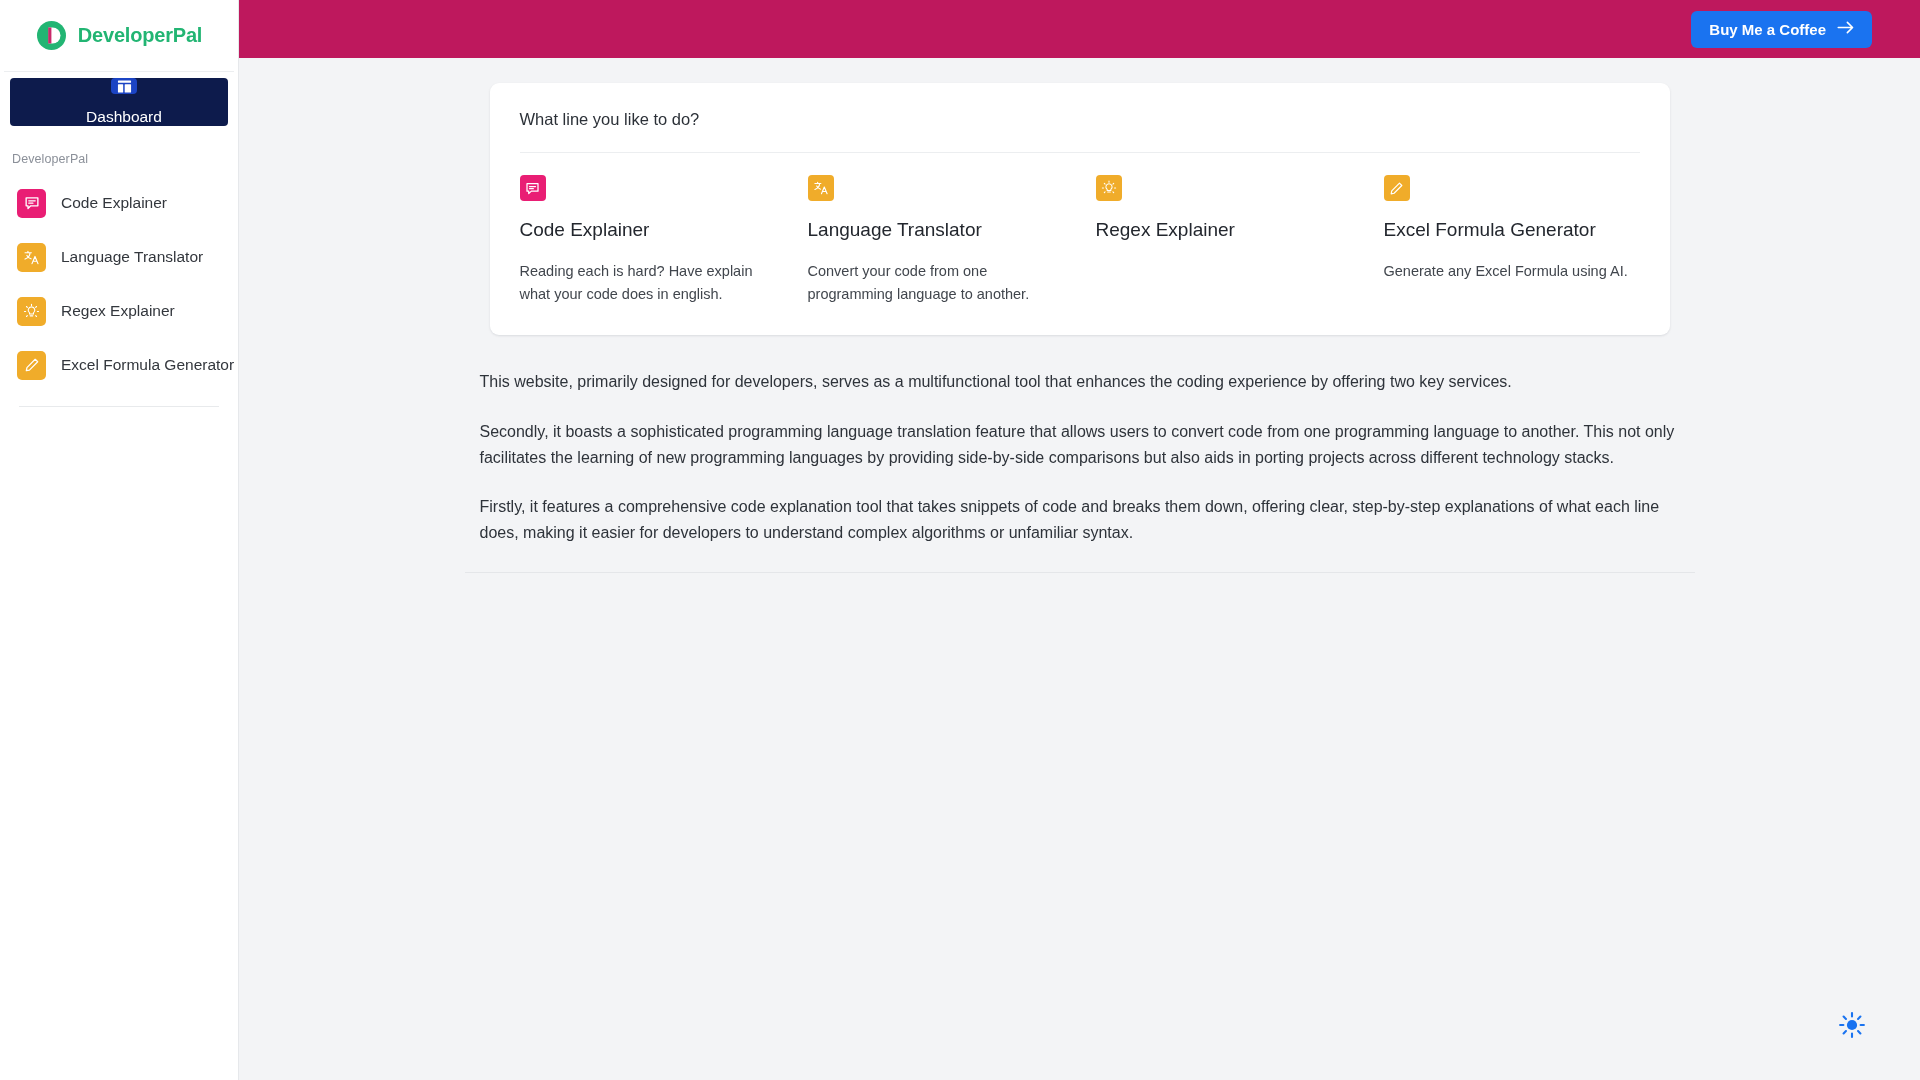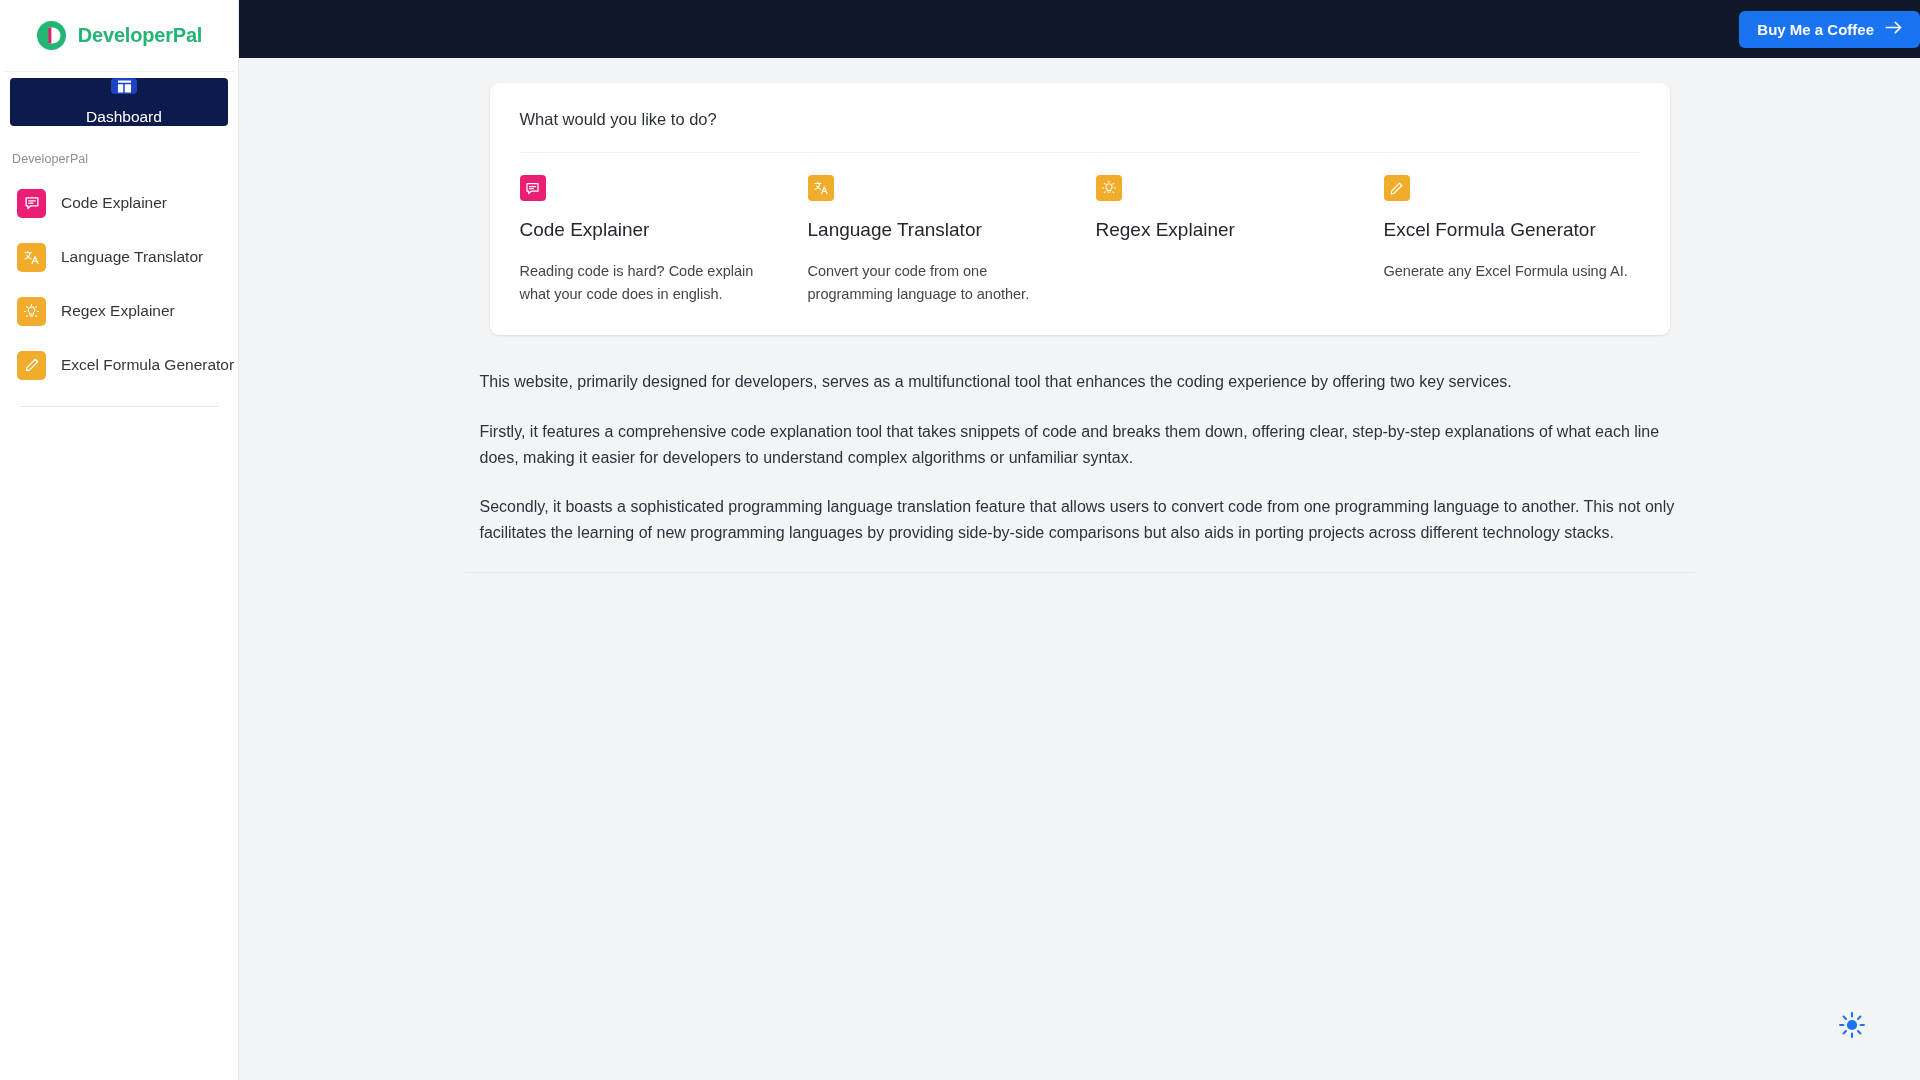--- a/index.html
+++ b/index.html
@@ -73,23 +73,23 @@
     flex: 0 0 29px;
   }
   .login-item .label { color: #33373d; font-size: 15.5px; }
 
   
   .main {
     flex: 1; height: 1080px; display: flex; flex-direction: column;
     background: #f3f4f6; position: relative;
   }
   .topbar {
-    height: 58px; background: #0f172a;
+    height: 58px; background: #be185d;
     display: flex; align-items: center; justify-content: flex-end;
-    flex: 0 0 58px;
+    padding-right: 48px; flex: 0 0 58px;
   }
   .coffee-btn {
     background: #1a73f0; color: #ffffff;
     border: none; border-radius: 6px;
     height: 37px; padding: 0 18px;
     font-size: 15px; font-weight: 600;
     font-family: "Liberation Sans", sans-serif;
     display: flex; align-items: center; gap: 11px; cursor: pointer;
   }
   .coffee-arrow { font-size: 16px; line-height: 1; }
@@ -233,34 +233,34 @@
           <svg width="17" height="13" viewBox="0 0 18 14" fill="none" stroke="#ffffff" stroke-width="1.7" stroke-linecap="round" stroke-linejoin="round">
             <path d="M1.2 7h15M11 1.5 16.6 7 11 12.5"></path>
           </svg>
         </span>
       </button>
     </header>
 
     <div class="content">
 
       <div class="card">
-        <div class="card-title">What would you like to do?</div>
+        <div class="card-title">What line you like to do?</div>
         <div class="card-rule"></div>
 
         <div class="tiles">
 
           <div class="tile">
             <span class="tile-icon" style="background:#e91e74">
               <svg width="15" height="15" viewBox="0 0 18 18" fill="none" stroke="#ffffff" stroke-width="1.5" stroke-linecap="round" stroke-linejoin="round">
                 <path d="M2.4 3.2h13.2v9H7.6l-3.1 3v-3H2.4z"></path>
                 <path d="M5.4 6.6h7.2M5.4 9.2h4.6"></path>
               </svg>
             </span>
             <div class="tile-title">Code Explainer</div>
-            <div class="tile-desc">Reading code is hard? Code explain what your code does in english.</div>
+            <div class="tile-desc">Reading each is hard? Have explain what your code does in english.</div>
           </div>
 
           <div class="tile">
             <span class="tile-icon" style="background:#f0ac2a">
               <svg width="16" height="16" viewBox="0 0 20 20" fill="none" stroke="#ffffff" stroke-width="1.4" stroke-linecap="round" stroke-linejoin="round">
                 <path d="M2.4 4.4h7.4M5.8 2.8v1.6M8.2 4.4c0 3.4-2.6 6.2-5.8 7.4M4.6 7.6c1 1.9 2.8 3.3 4.9 3.9"></path>
                 <path d="M10.6 17.2l3.5-8.4 3.5 8.4M11.9 14.4h4.4"></path>
               </svg>
             </span>
             <div class="tile-title">Language Translator</div>
@@ -286,22 +286,22 @@
             </span>
             <div class="tile-title">Excel Formula Generator</div>
             <div class="tile-desc">Generate any Excel Formula using AI.</div>
           </div>
 
         </div>
       </div>
 
       <div class="prose">
         <p>This website, primarily designed for developers, serves as a multifunctional tool that enhances the coding experience by offering two key services.</p>
+        <p>Secondly, it boasts a sophisticated programming language translation feature that allows users to convert code from one programming language to another. This not only facilitates the learning of new programming languages by providing side-by-side comparisons but also aids in porting projects across different technology stacks.</p>
         <p>Firstly, it features a comprehensive code explanation tool that takes snippets of code and breaks them down, offering clear, step-by-step explanations of what each line does, making it easier for developers to understand complex algorithms or unfamiliar syntax.</p>
-        <p>Secondly, it boasts a sophisticated programming language translation feature that allows users to convert code from one programming language to another. This not only facilitates the learning of new programming languages by providing side-by-side comparisons but also aids in porting projects across different technology stacks.</p>
       </div>
 
       <div class="prose-rule"></div>
 
     </div>
 
     <button class="theme-toggle">
       <span>
         <svg width="28" height="28" viewBox="0 0 28 28" fill="none" stroke="#1a73f0" stroke-width="2.1" stroke-linecap="round">
           <circle cx="14" cy="14" r="5.1" fill="#1a73f0" stroke="none"></circle>

